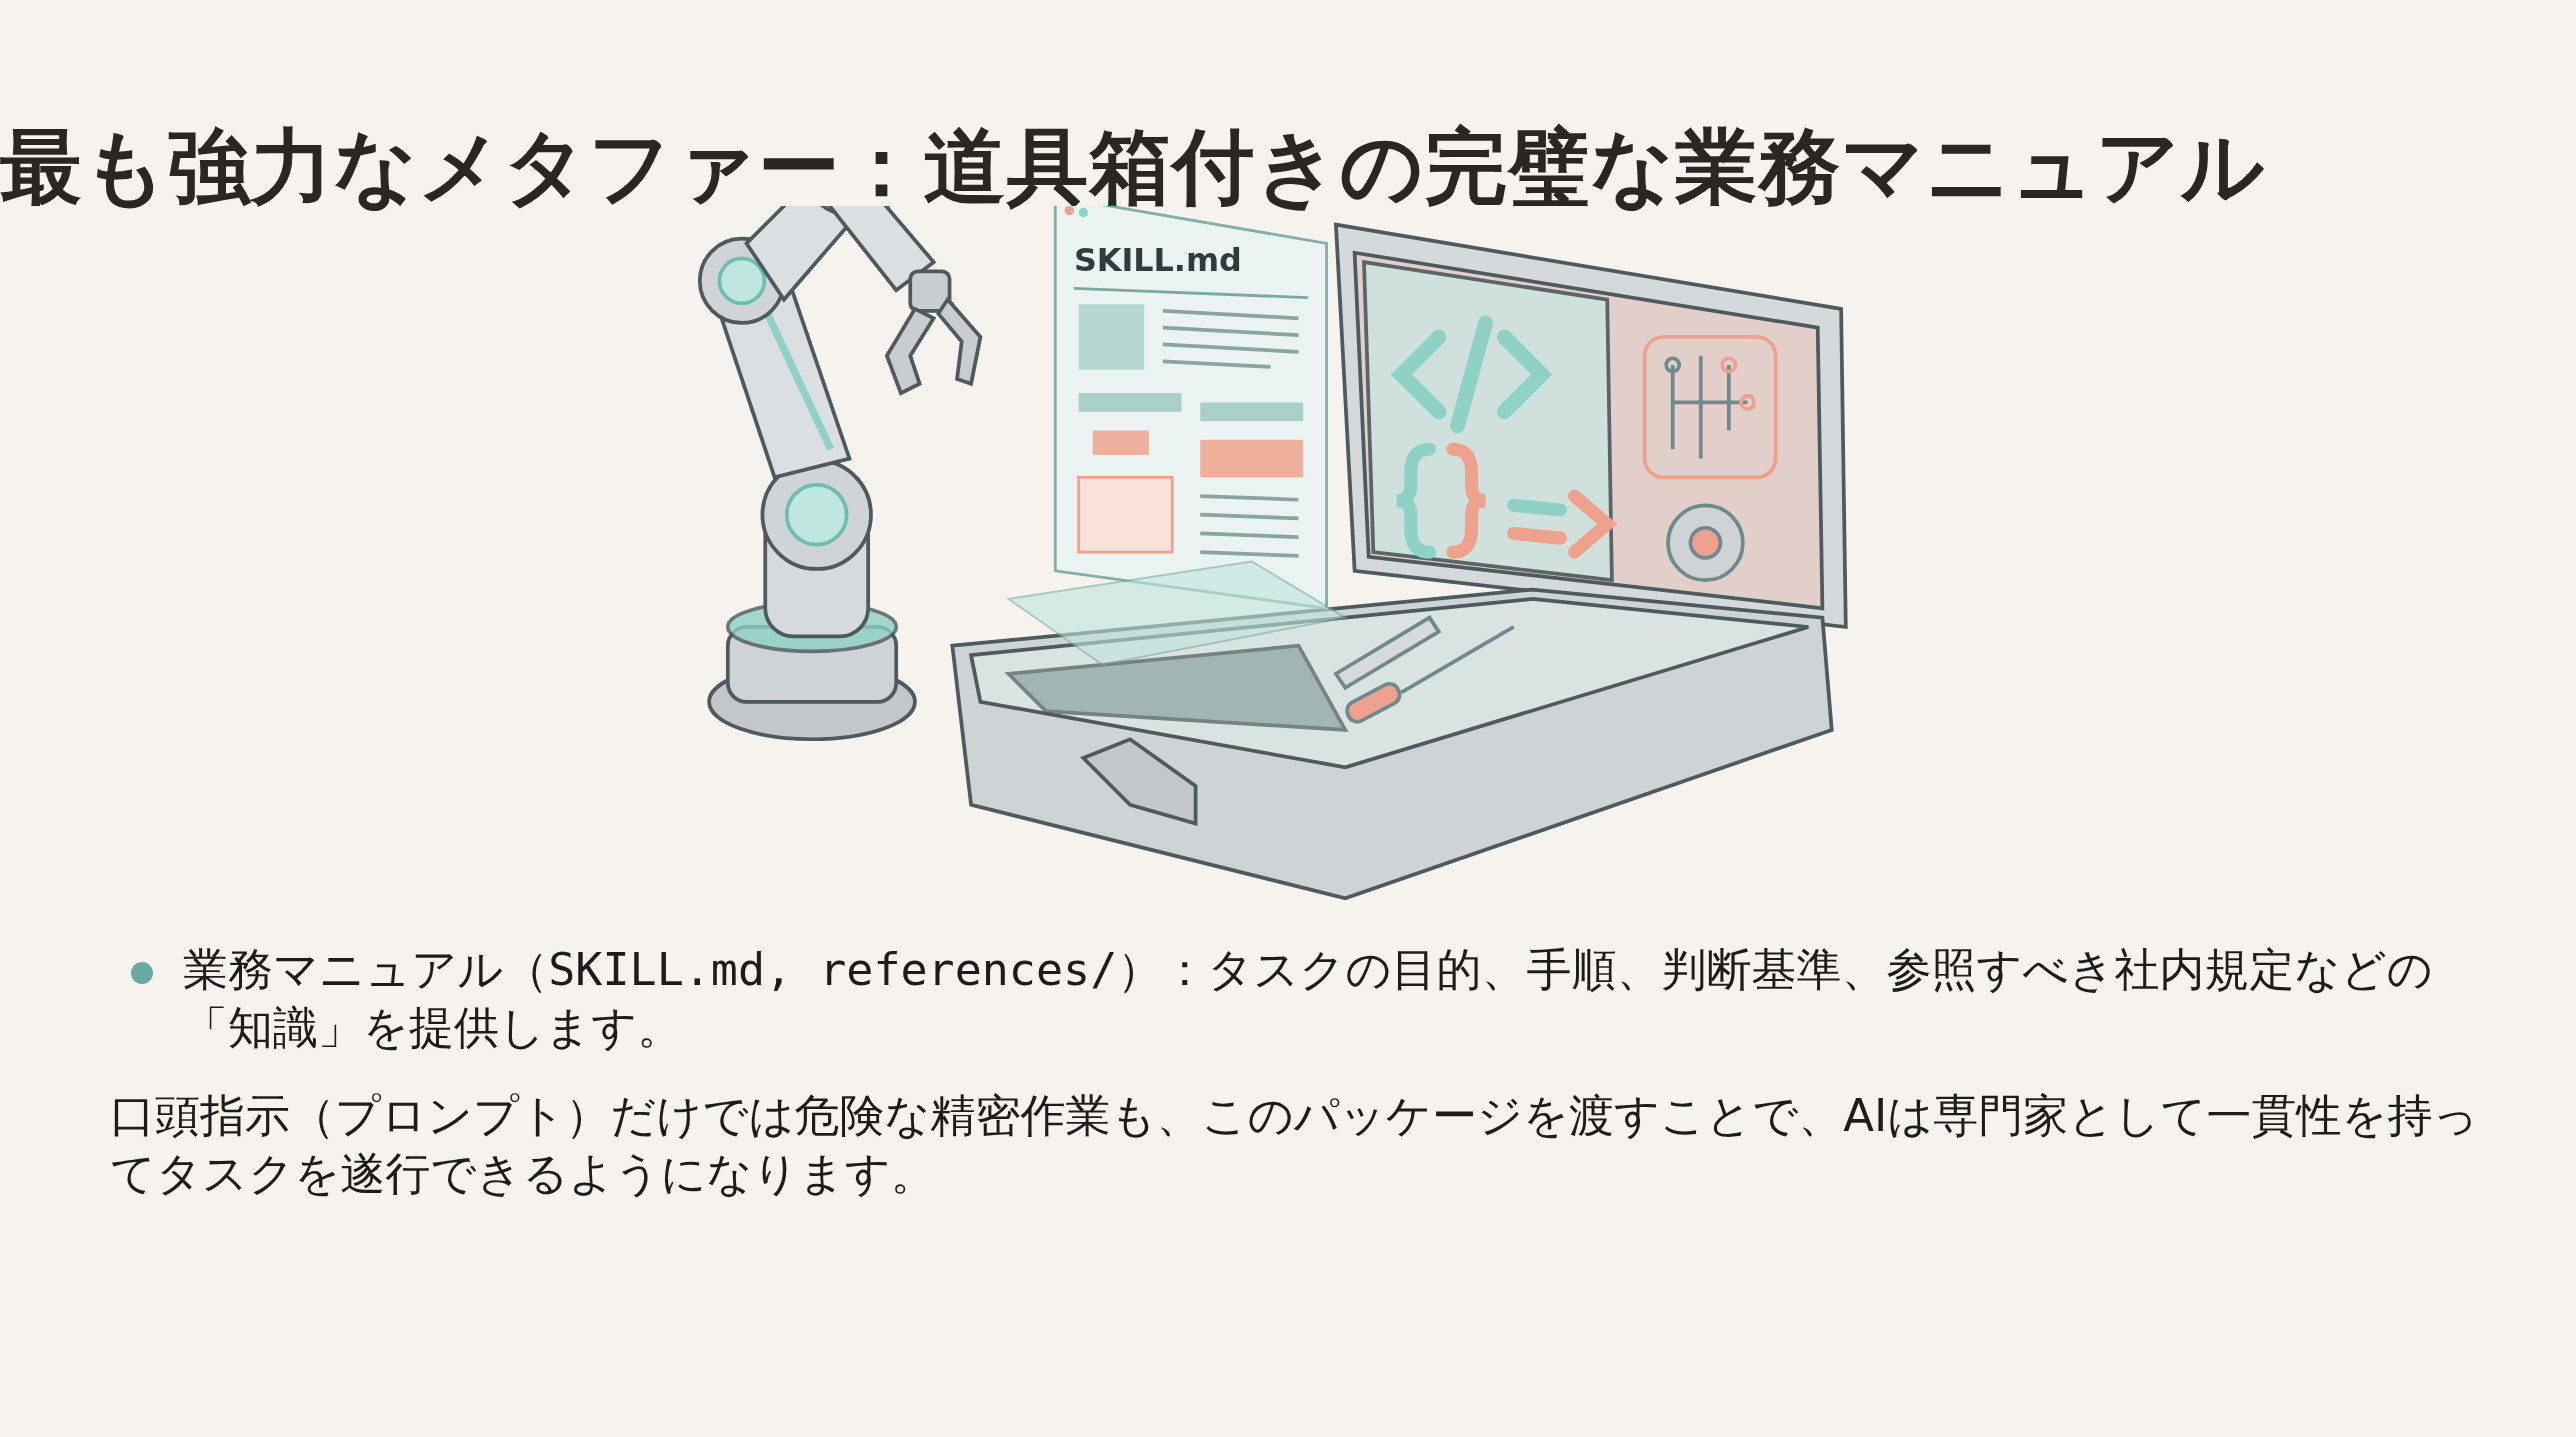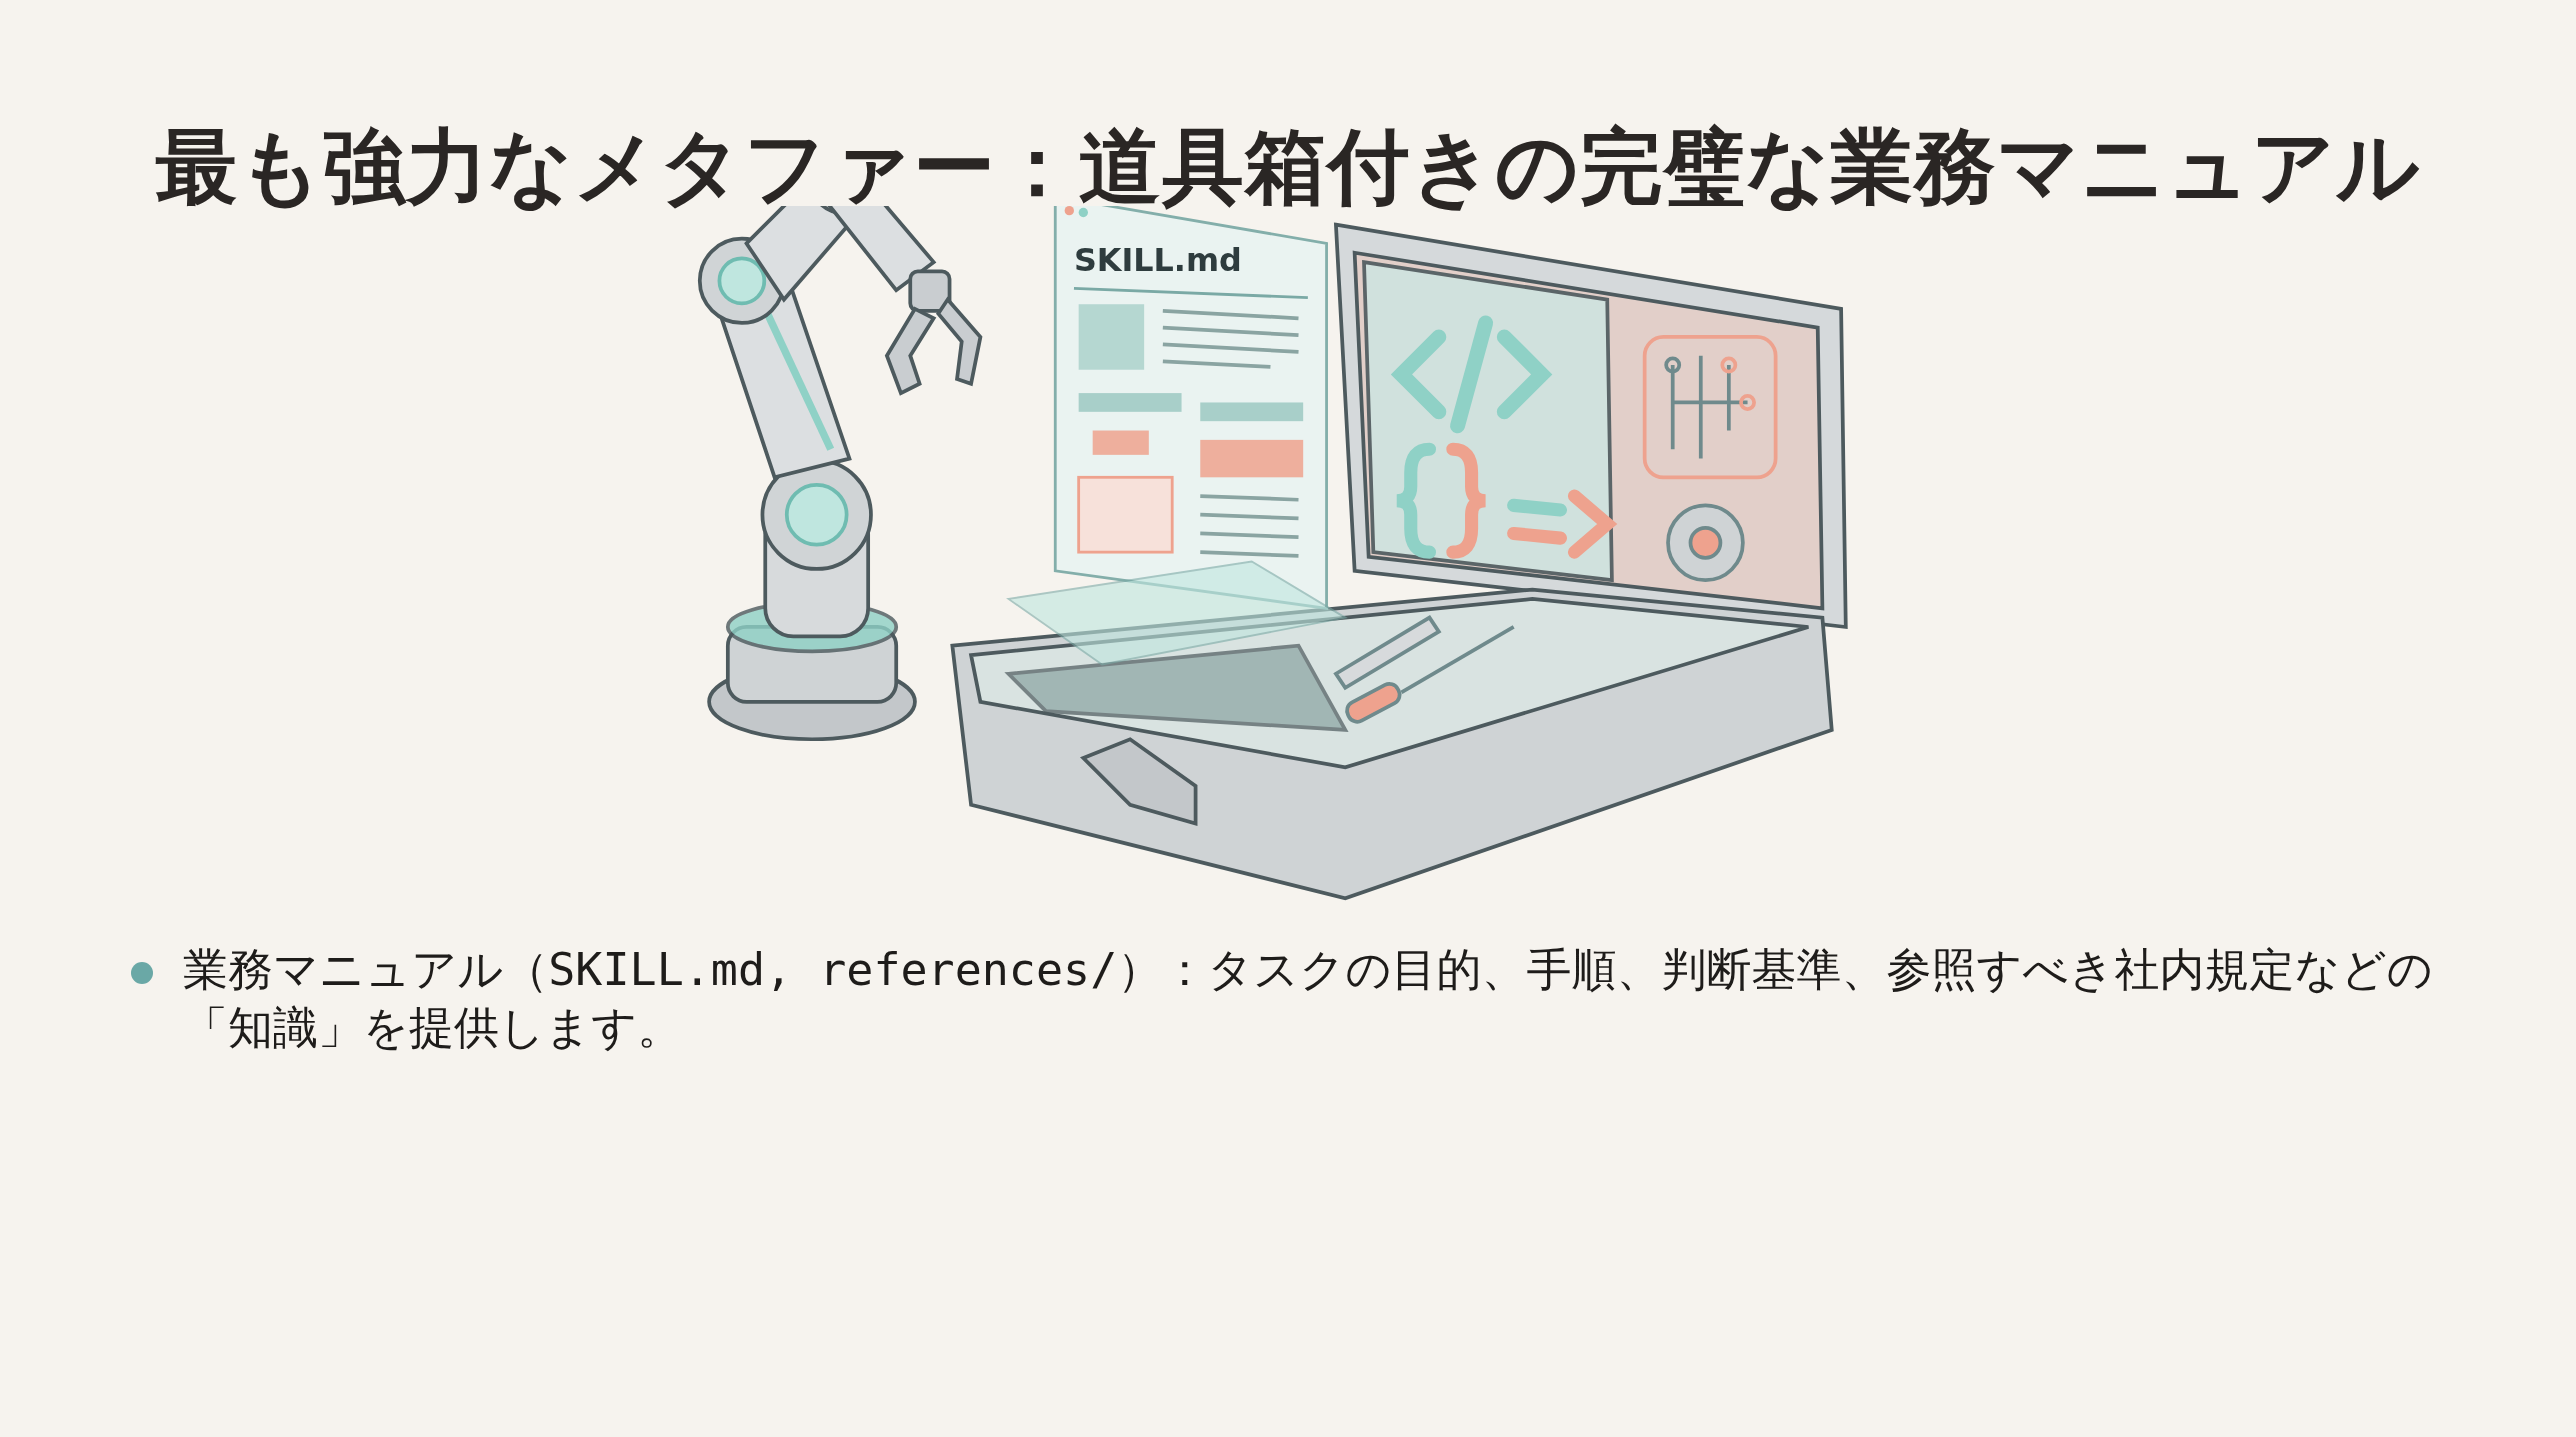--- a/index.html
+++ b/index.html
@@ -5,21 +5,21 @@
   html, body { margin: 0; padding: 0; }
   body {
     width: 2576px; height: 1438px; overflow: hidden;
     background: #f6f3ee;
     font-family: "DejaVu Sans", "Liberation Sans", sans-serif;
     color: #1e1c1a;
     position: relative;
   }
   .title {
     position: absolute; left: 0; right: 0; top: 58px;
-    text-align: center;
+    text-align: left;
     font-size: 82px; font-weight: bold; letter-spacing: 0.9px;
     color: #2a2624;
     font-family: "DejaVu Sans", sans-serif;
   }
   .illustration {
     position: absolute; left: 690px; top: 206px; width: 1217px; height: 711px;
   }
   .illustration svg { width: 100%; height: 100%; }
   .body-text {
     position: absolute; left: 110px; top: 941px; width: 2396px;
@@ -137,14 +137,15 @@
   </svg>
 </div>
 
 <div class="body-text">
   <ul class="bullets">
     <li>
       <span class="dot"></span>
       <span>業務マニュアル（</span><span class="mono">SKILL.md, references/</span><span>）：</span><span>タスクの目的、手順、判断基準、参照すべき社内規定などの「知識」を提供します。</span>
     </li>
   </ul>
+  <p class="closing">口頭指示（プロンプト）だけでは危険な精密作業も、このパッケージを渡すことで、AIは専門家として一貫性を持ってタスクを遂行できるようになります。</p>
 </div>
 
 
 </body></html>

